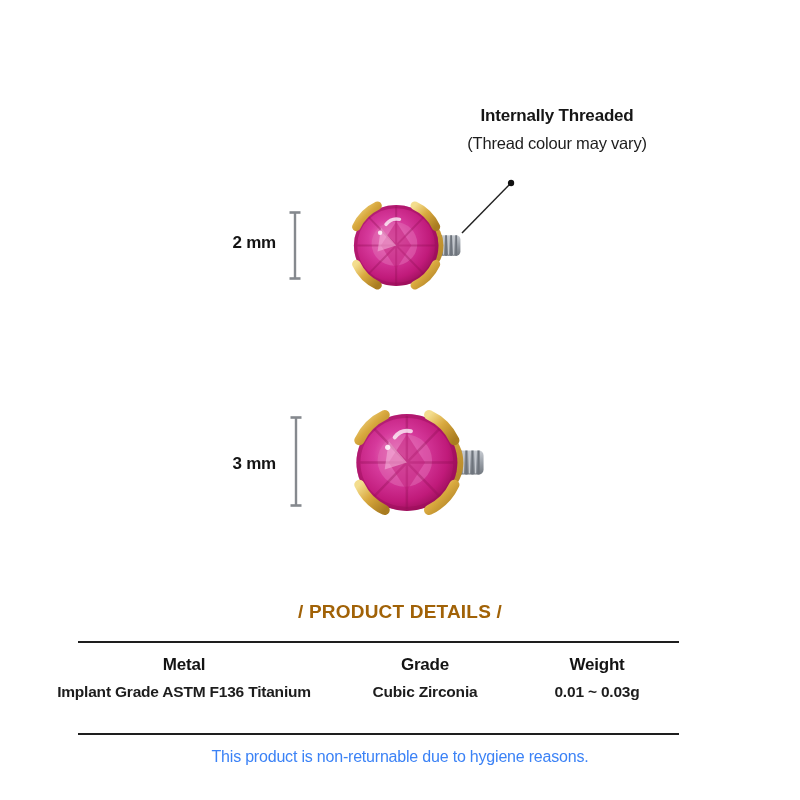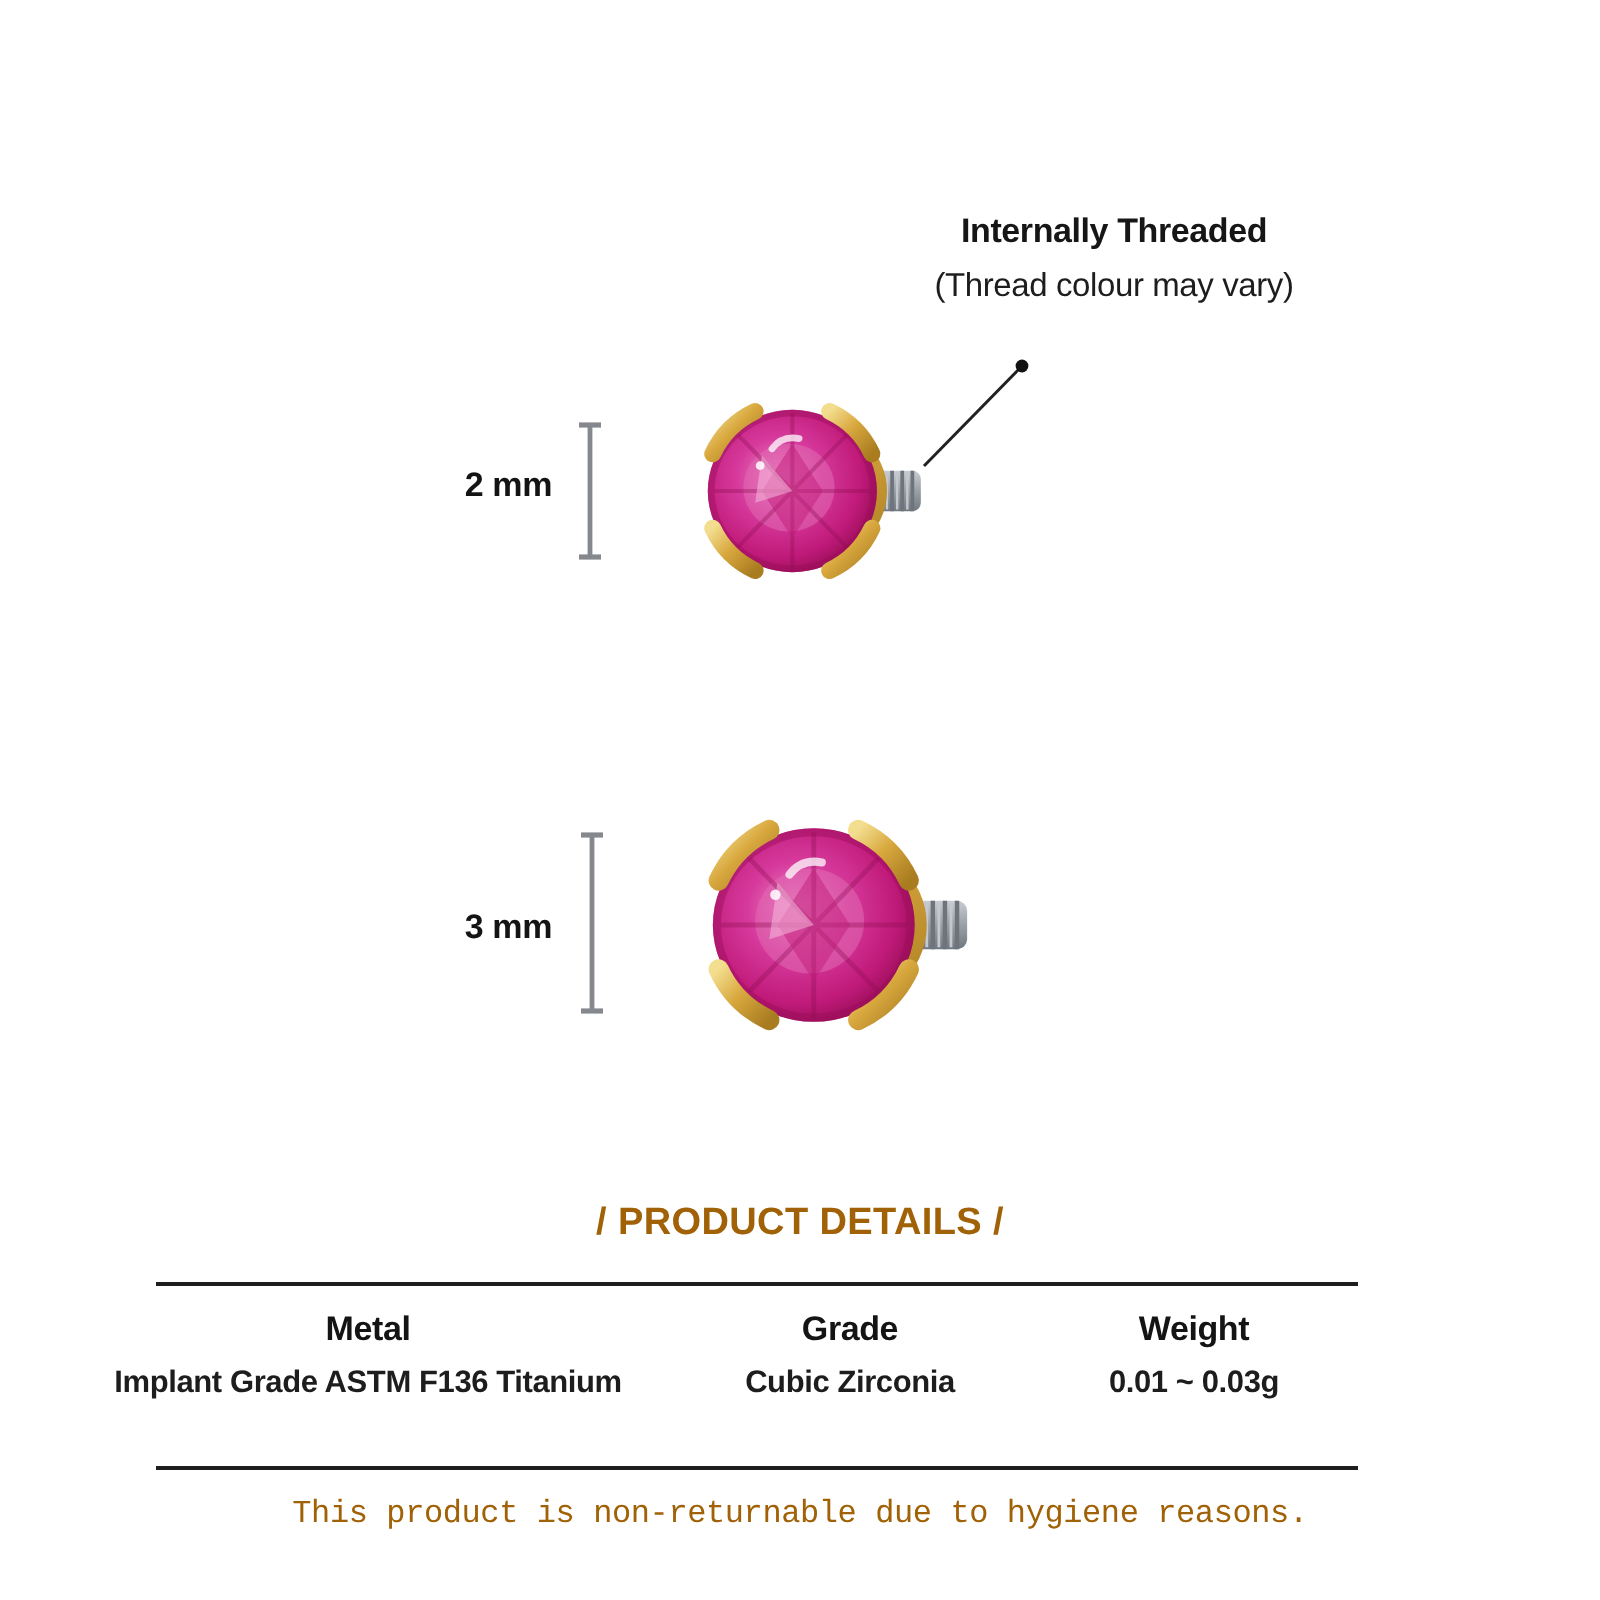--- a/index.html
+++ b/index.html
@@ -66,21 +66,21 @@
   .col { text-align: center; transform: translateX(-50%); }
   .col-header { font-size: 17px; font-weight: bold; color: #141414; letter-spacing: -0.2px; }
   .col-value { margin-top: 6px; font-size: 15.5px; font-weight: 700; color: #1d1d1d; letter-spacing: -0.2px; line-height: 22px; }
   .col-metal  { left: 184px; top: 655px; width: 270px; }
   .col-stone  { left: 425px; top: 655px; width: 180px; }
   .col-weight { left: 597px; top: 655px; width: 180px; }
 
   .footer-note {
     left: 0; top: 748px; width: 800px;
     text-align: center;
-    font-size: 16px; color: #a16207; letter-spacing: -0.2px; font-family: Liberation Mono, monospace;
+    font-size: 16px; color: #3b82f6; letter-spacing: -0.2px;
   }
 
   .hidden-defs { position: absolute; width: 0; height: 0; overflow: hidden; }
 </style>
 </head>
 <body>
 
 <svg class="hidden-defs" aria-hidden="true">
   <defs>
     <radialGradient id="gemGrad" cx="42%" cy="42%" r="62%">

